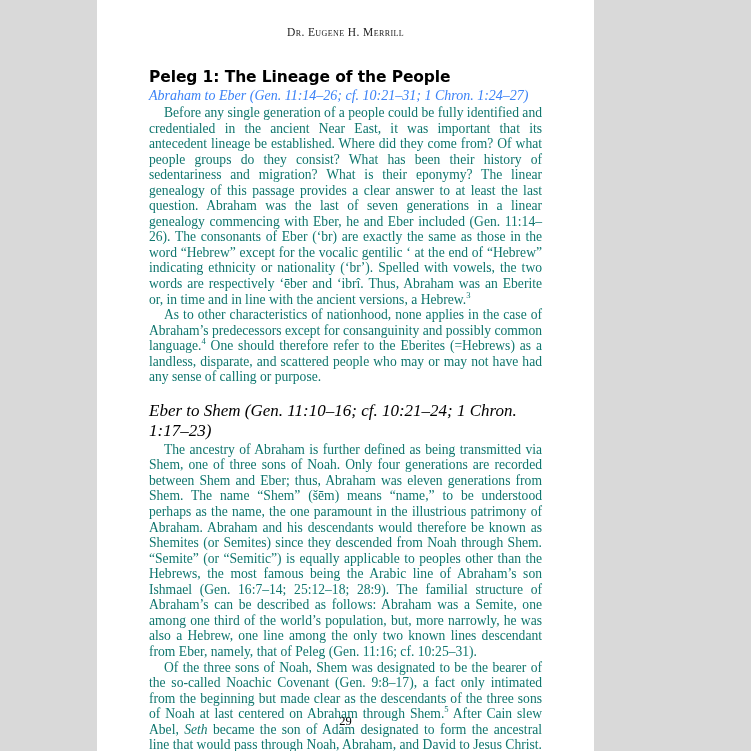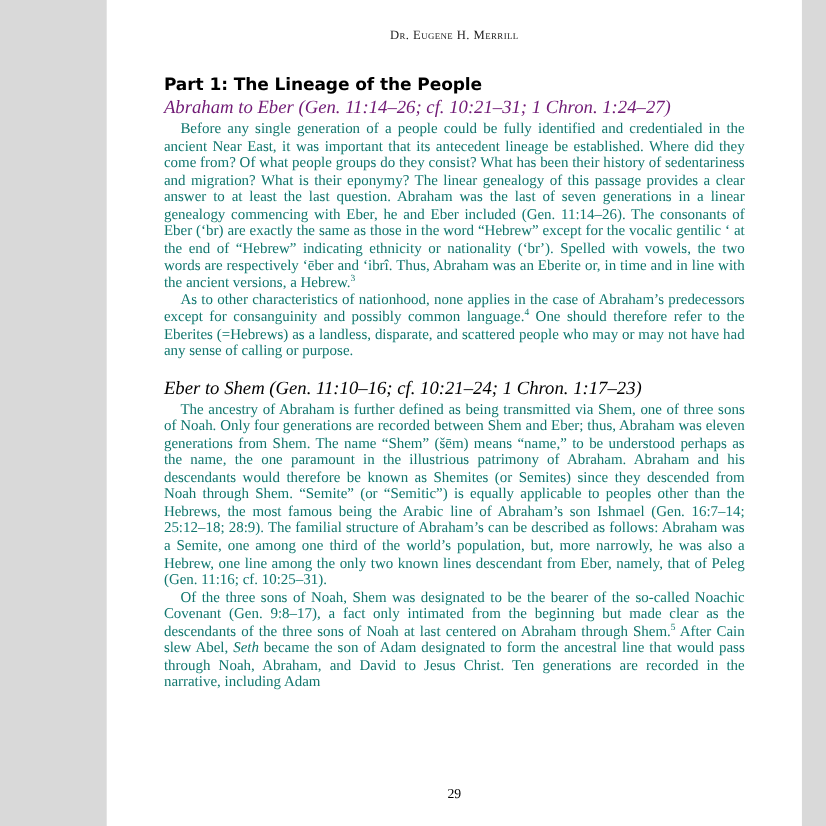--- a/index.html
+++ b/index.html
@@ -10,21 +10,21 @@
     width: 751px;
     height: 751px;
     background: #d9d9d9;
     font-family: "Liberation Serif", serif;
     overflow: hidden;
   }
   #page {
     position: absolute;
     left: 97px;
     top: 0;
-    width: 632px;
+    width: 497px;
     height: 751px;
     background: #ffffff;
     box-sizing: border-box;
     padding: 26px 52px 10px 52px;
   }
   .running-head {
     text-align: center;
     font-variant: small-caps;
     font-size: 11.5px;
     letter-spacing: 0.4px;
@@ -35,22 +35,22 @@
   .section-title {
     font-family: "DejaVu Sans", sans-serif;
     font-weight: bold;
     font-size: 15.5px;
     color: #000;
     margin: 0 0 2px 0;
     letter-spacing: -0.1px;
   }
   .sub-head {
     font-style: italic;
-    font-size: 17px;
-    color: #701a75;
+    font-size: 14px;
+    color: #3b82f6;
     margin: 0 0 1px 0;
   }
   .sub-head-spaced {
     font-style: italic;
     font-size: 17px;
     color: #000;
     margin: 16px 0 1px 0;
   }
   p.body {
     font-size: 13.6px;
@@ -78,21 +78,21 @@
   }
   .it { font-style: italic; }
 </style>
 </head>
 <body>
 
 <div id="page">
 
   <div class="running-head">Dr. Eugene H. Merrill</div>
 
-  <h1 class="section-title">Part 1: The Lineage of the People</h1>
+  <h1 class="section-title">Peleg 1: The Lineage of the People</h1>
 
   <div class="sub-head">Abraham to Eber (Gen. 11:14–26; cf. 10:21–31; 1 Chron. 1:24–27)</div>
 
   <p class="body"><span>Before any single generation of a people could be fully identified and credentialed in the ancient Near East, it was important that its antecedent lineage be established. Where did they come from? Of what people groups do they consist? What has been their history of sedentariness and migration? What is their eponymy? The linear genealogy of this passage provides a clear answer to at least the last question. Abraham was the last of seven generations in a linear genealogy commencing with Eber, he and Eber included (Gen. 11:14–26). The consonants of Eber (ʻbr) are exactly the same as those in the word “Hebrew” except for the vocalic gentilic ʻ at the end of “Hebrew” indicating ethnicity or nationality (ʻbrʼ). Spelled with vowels, the two words are respectively ʻēber and ʻibrî. Thus, Abraham was an Eberite or, in time and in line with the ancient versions, a Hebrew.</span><sup>3</sup></p>
 
   <p class="body"><span>As to other characteristics of nationhood, none applies in the case of Abraham’s predecessors except for consanguinity and possibly common language.</span><sup>4</sup><span> One should therefore refer to the Eberites (=Hebrews) as a landless, disparate, and scattered people who may or may not have had any sense of calling or purpose.</span></p>
 
   <div class="sub-head-spaced">Eber to Shem (Gen. 11:10–16; cf. 10:21–24; 1 Chron. 1:17–23)</div>
 
   <p class="body">The ancestry of Abraham is further defined as being transmitted via Shem, one of three sons of Noah. Only four generations are recorded between Shem and Eber; thus, Abraham was eleven generations from Shem. The name “Shem” (šēm) means “name,” to be understood perhaps as the name, the one paramount in the illustrious patrimony of Abraham. Abraham and his descendants would therefore be known as Shemites (or Semites) since they descended from Noah through Shem. “Semite” (or “Semitic”) is equally applicable to peoples other than the Hebrews, the most famous being the Arabic line of Abraham’s son Ishmael (Gen. 16:7–14; 25:12–18; 28:9). The familial structure of Abraham’s can be described as follows: Abraham was a Semite, one among one third of the world’s population, but, more narrowly, he was also a Hebrew, one line among the only two known lines descendant from Eber, namely, that of Peleg (Gen. 11:16; cf. 10:25–31).</p>

